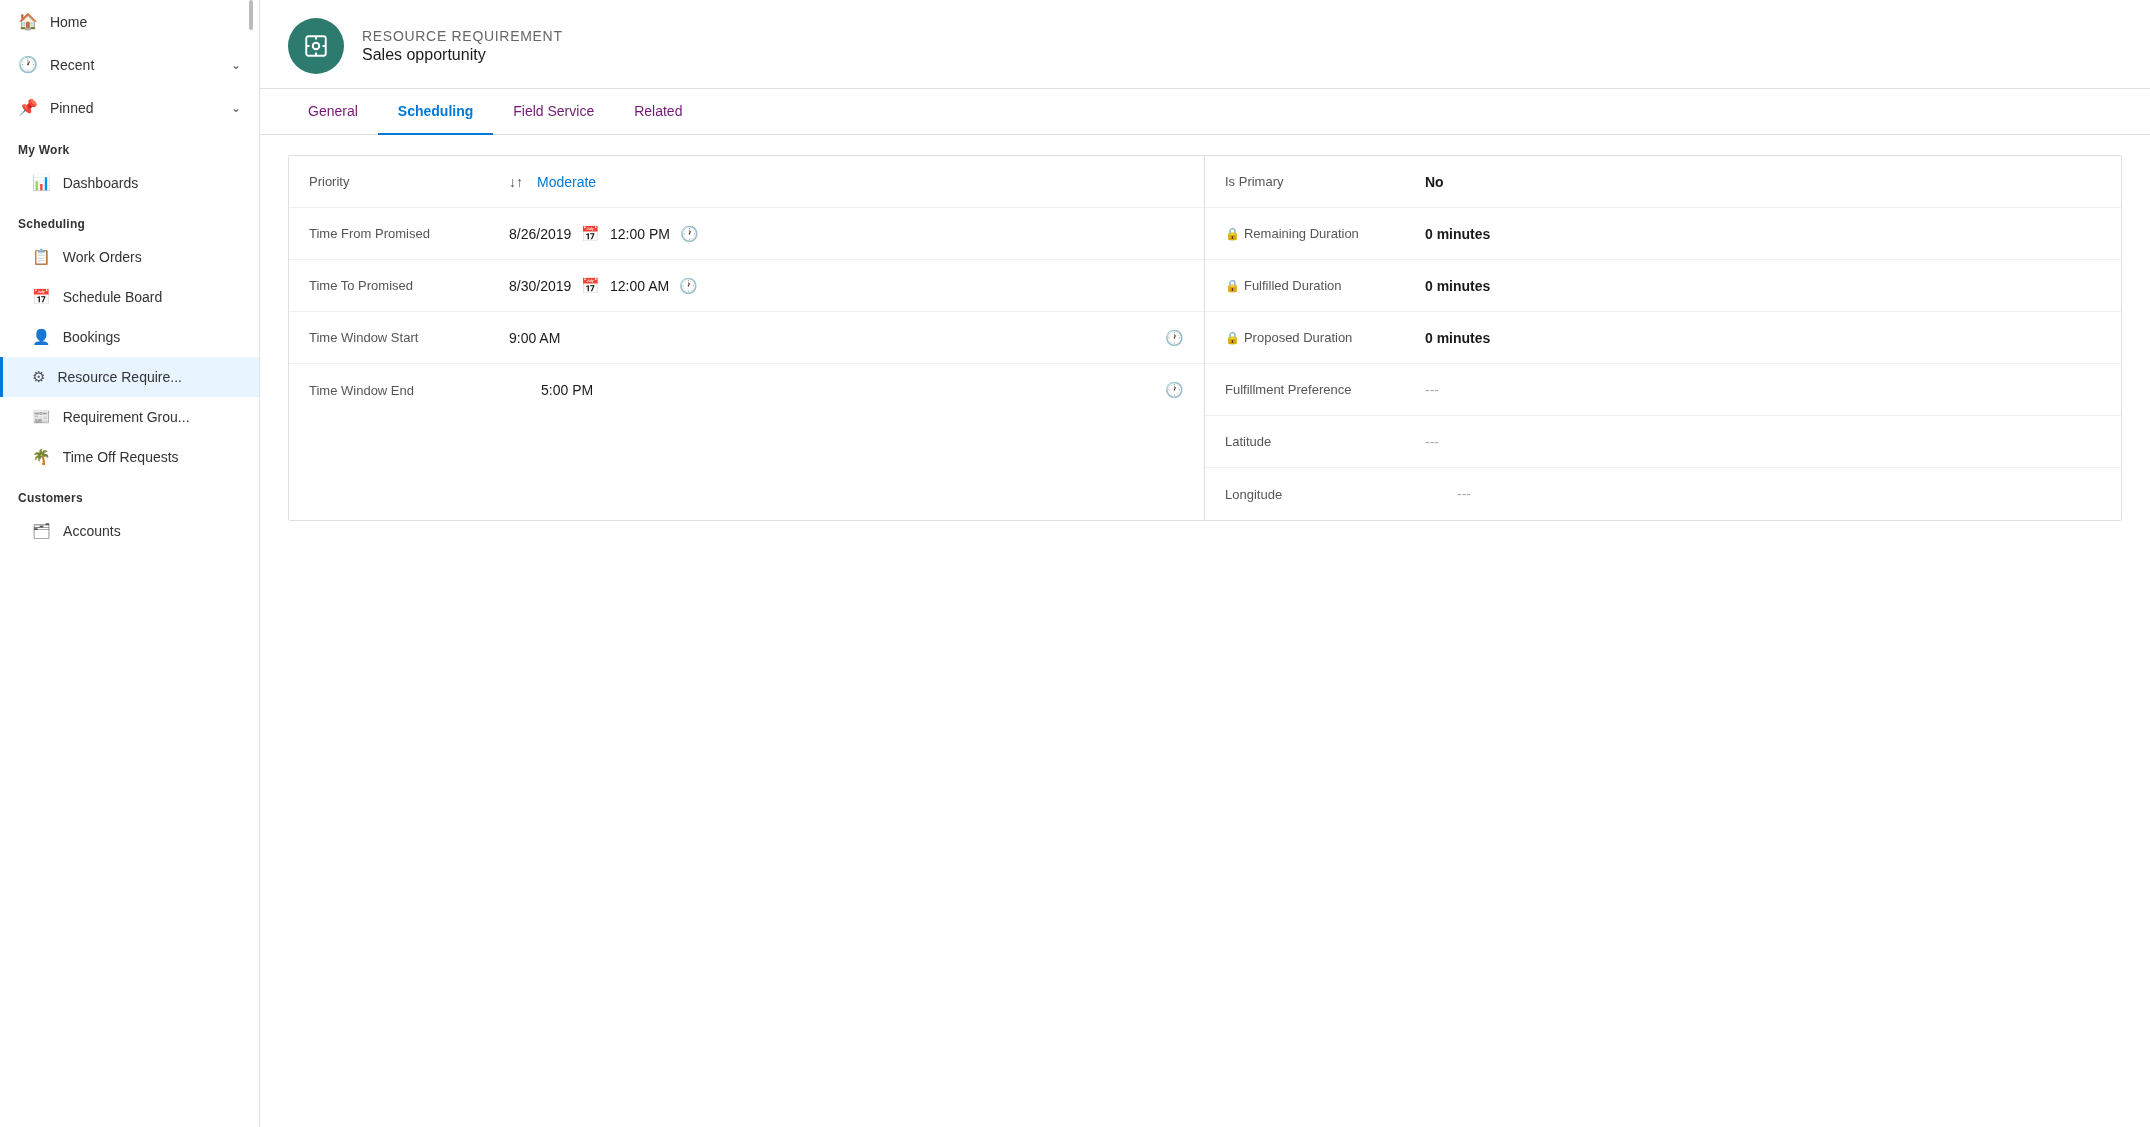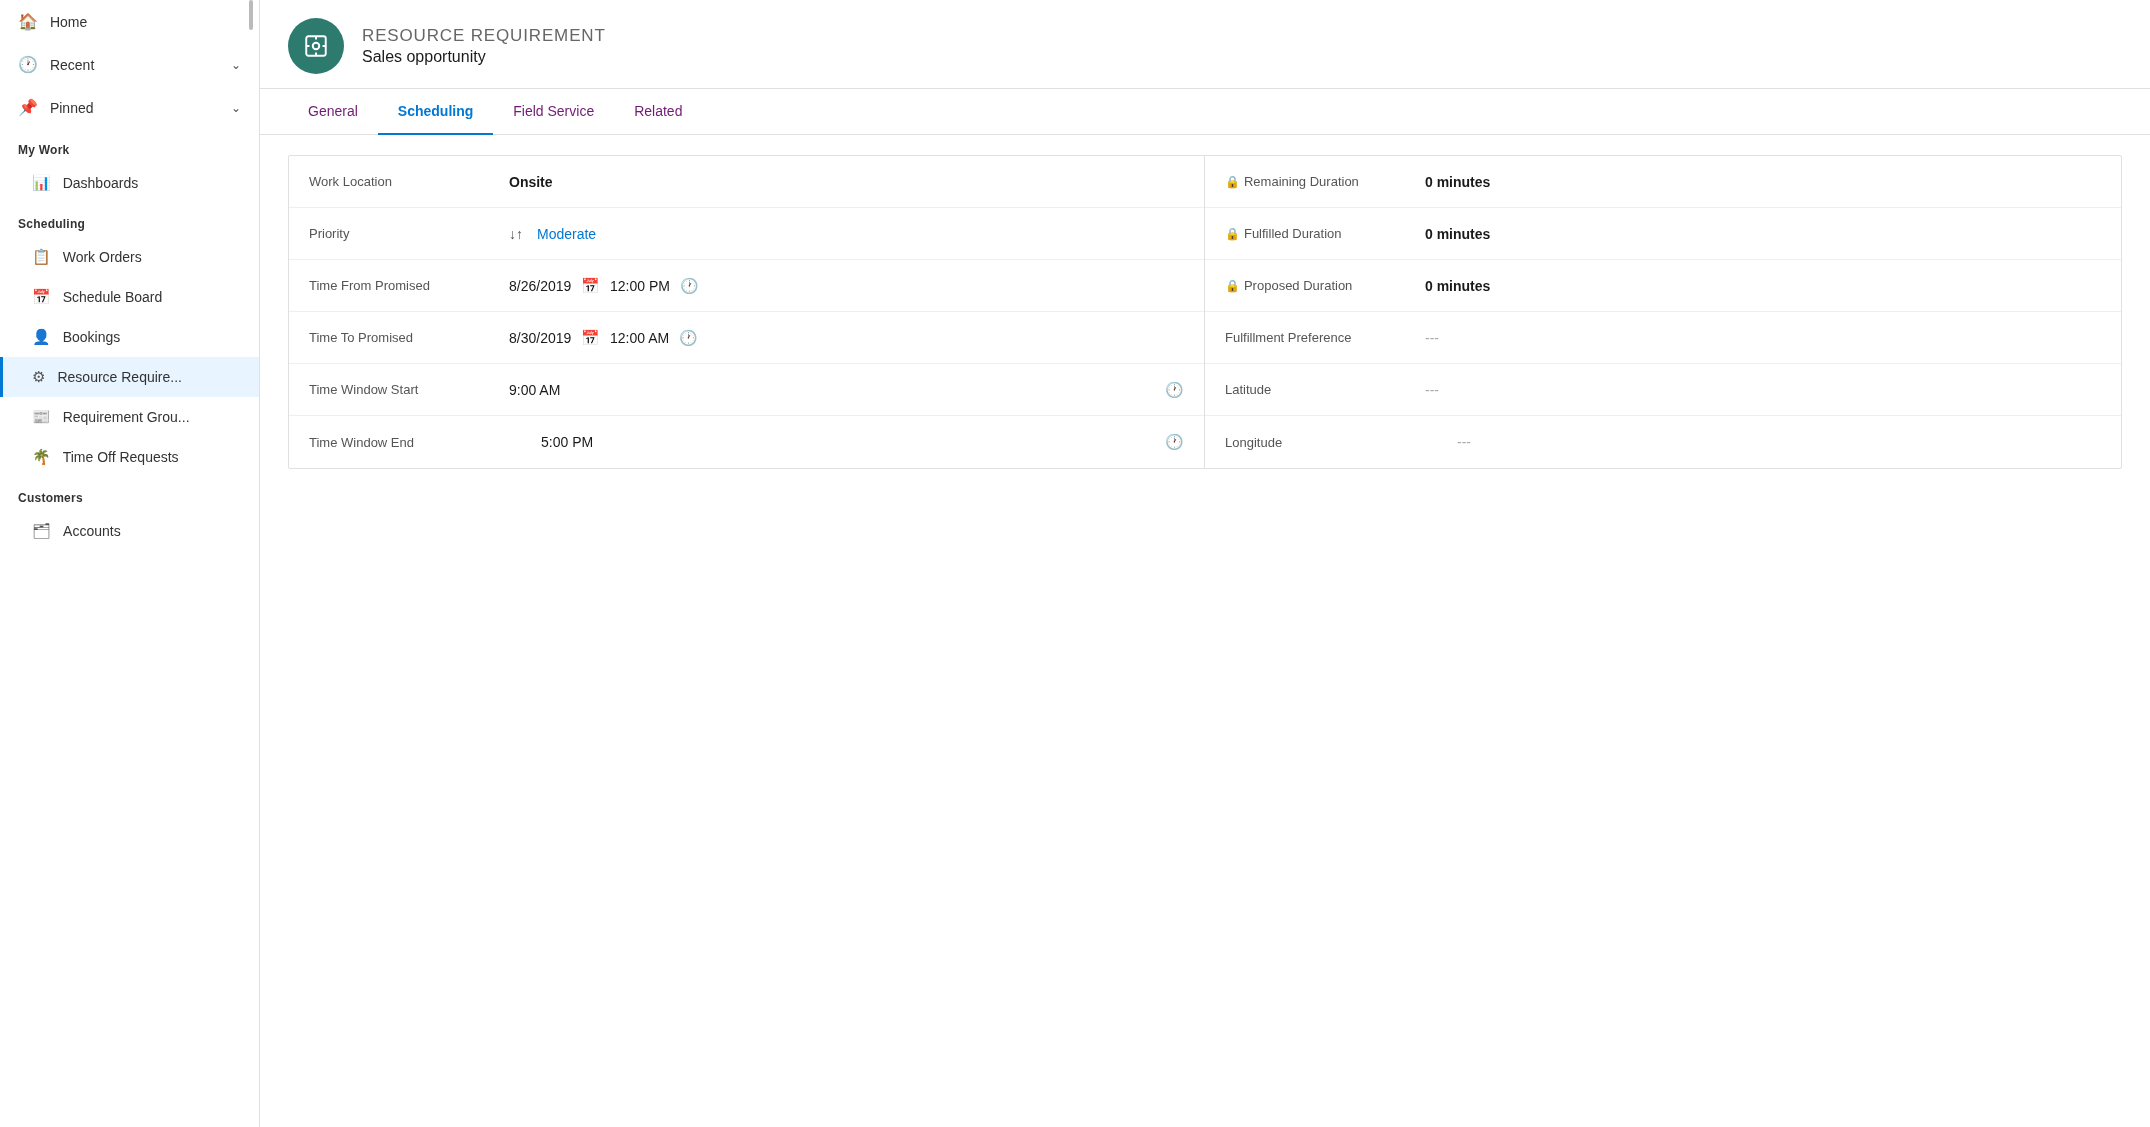--- a/index.html
+++ b/index.html
@@ -84,21 +84,21 @@
       background: #2d7a6e;
       display: flex;
       align-items: center;
       justify-content: center;
       color: #fff;
       font-size: 22px;
       flex-shrink: 0;
     }
     .record-title-block { display: flex; flex-direction: column; gap: 2px; }
     .record-type {
-      font-size: 17px;
+      font-size: 14px;
       color: #666;
       text-transform: uppercase;
       letter-spacing: 0.05em;
     }
     .record-name { font-size: 16px; font-weight: 400; color: #1a1a1a; }
 
     
     .tabs {
       display: flex;
       padding: 0 28px;
@@ -250,24 +250,20 @@
       <div class="tab">General</div>
       <div class="tab active">Scheduling</div>
       <div class="tab">Field Service</div>
       <div class="tab">Related</div>
     </div>
 
   <div class="form-area">
     <div class="form-section">
       <div class="form-left" id="form-left">
           <div class="form-row">
-            <div class="field-label">Work Location</div>
-    <span class="field-value bold">Onsite</span>
-          </div>
-          <div class="form-row">
             <div class="field-label">Priority</div>
     <span class="field-value link">
       <span style="color:#555;margin-right:4px">↓↑</span>Moderate</span>
           </div>
           <div class="form-row">
             <div class="field-label">Time From Promised</div>
     <span class="field-value">
       <span>8/26/2019</span>
       <span class="cal-icon">📅</span>
       <span>12:00 PM</span>
@@ -293,20 +289,24 @@
           <div class="form-row">
             <div class="field-label">Time Window End</div>
     <span class="field-value">
       <span>5:00 PM</span>
       <span class="clock-icon" style="margin-left:auto">🕐</span>
     </span>
           </div>
         </div>
       <div class="form-right" id="form-right">
           <div class="form-row">
+            <div class="field-label">Is Primary</div>
+            <span class="field-value bold">No</span>
+          </div>
+          <div class="form-row">
             <div class="field-label">
       <span style="color:#888;font-size:12px;margin-right:4px">🔒</span>Remaining Duration</div>
             <span class="field-value bold">0 minutes</span>
           </div>
           <div class="form-row">
             <div class="field-label">
       <span style="color:#888;font-size:12px;margin-right:4px">🔒</span>Fulfilled Duration</div>
             <span class="field-value bold">0 minutes</span>
           </div>
           <div class="form-row">

